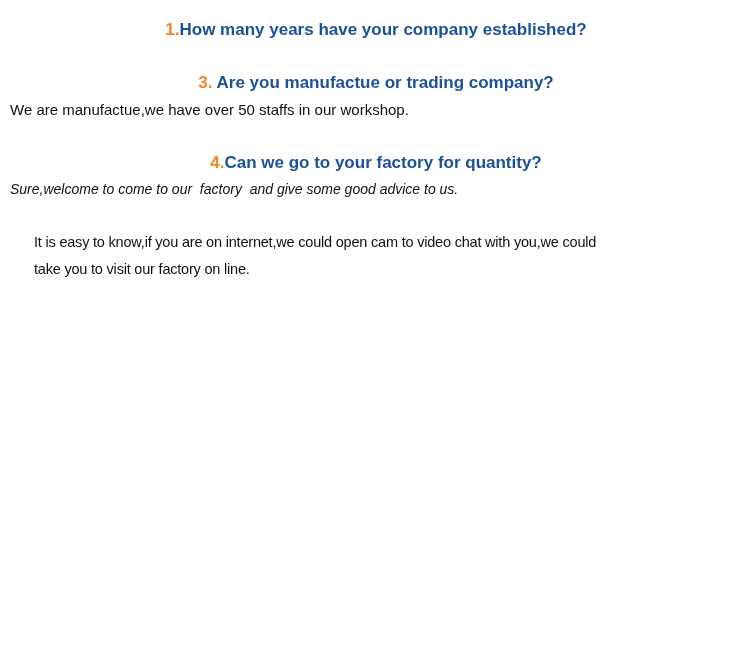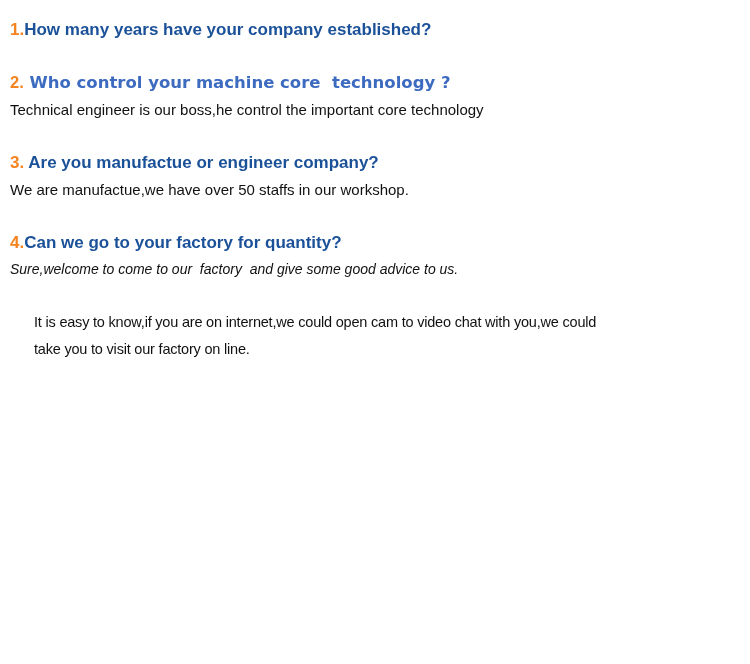--- a/index.html
+++ b/index.html
@@ -14,20 +14,21 @@
   .faq-page {
     padding: 16px 8px 0 10px;
   }
   .faq-item { margin-bottom: 26px; }
   .question {
     font-size: 17px;
     font-weight: bold;
     line-height: 27px;
     color: var(--question-blue, #1B5199);
     white-space: pre-wrap;
+    text-align: center;
   }
   .q-num {
     color: var(--number-orange, #F5831F);
     font-weight: bold;
   }
   .question.alt {
     font-family: "DejaVu Sans", sans-serif;
     font-size: 16.5px;
     color: var(--question-alt-blue, #3D6BC0);
   }
@@ -44,27 +45,23 @@
 </style>
 </head>
 <body>
 
 <div class="faq-page">
 
   <div class="faq-item">
     <h2 class="question"><span class="q-num">1.</span><span class="q-text">How many years have your company established?</span></h2>
   </div>
 
-  <div class="faq-item">
-    <h2 class="question alt"><span class="q-num">2.</span><span class="q-text"> Who control your machine core  technology ?</span></h2>
-    <p class="answer">Technical engineer is our boss,he control the important core technology</p>
-  </div>
 
   <div class="faq-item">
-    <h2 class="question"><span class="q-num">3.</span><span class="q-text"> Are you manufactue or engineer company?</span></h2>
+    <h2 class="question"><span class="q-num">3.</span><span class="q-text"> Are you manufactue or trading company?</span></h2>
     <p class="answer">We are manufactue,we have over 50 staffs in our workshop.</p>
   </div>
 
   <div class="faq-item">
     <h2 class="question"><span class="q-num">4.</span><span class="q-text">Can we go to your factory for quantity?</span></h2>
     <p class="answer small">Sure,welcome to come to our  factory  and give some good advice to us.</p>
   </div>
 
   <div class="faq-item">
     <p class="answer condensed">It is easy to know,if you are on internet,we could open cam to video chat with you,we could

